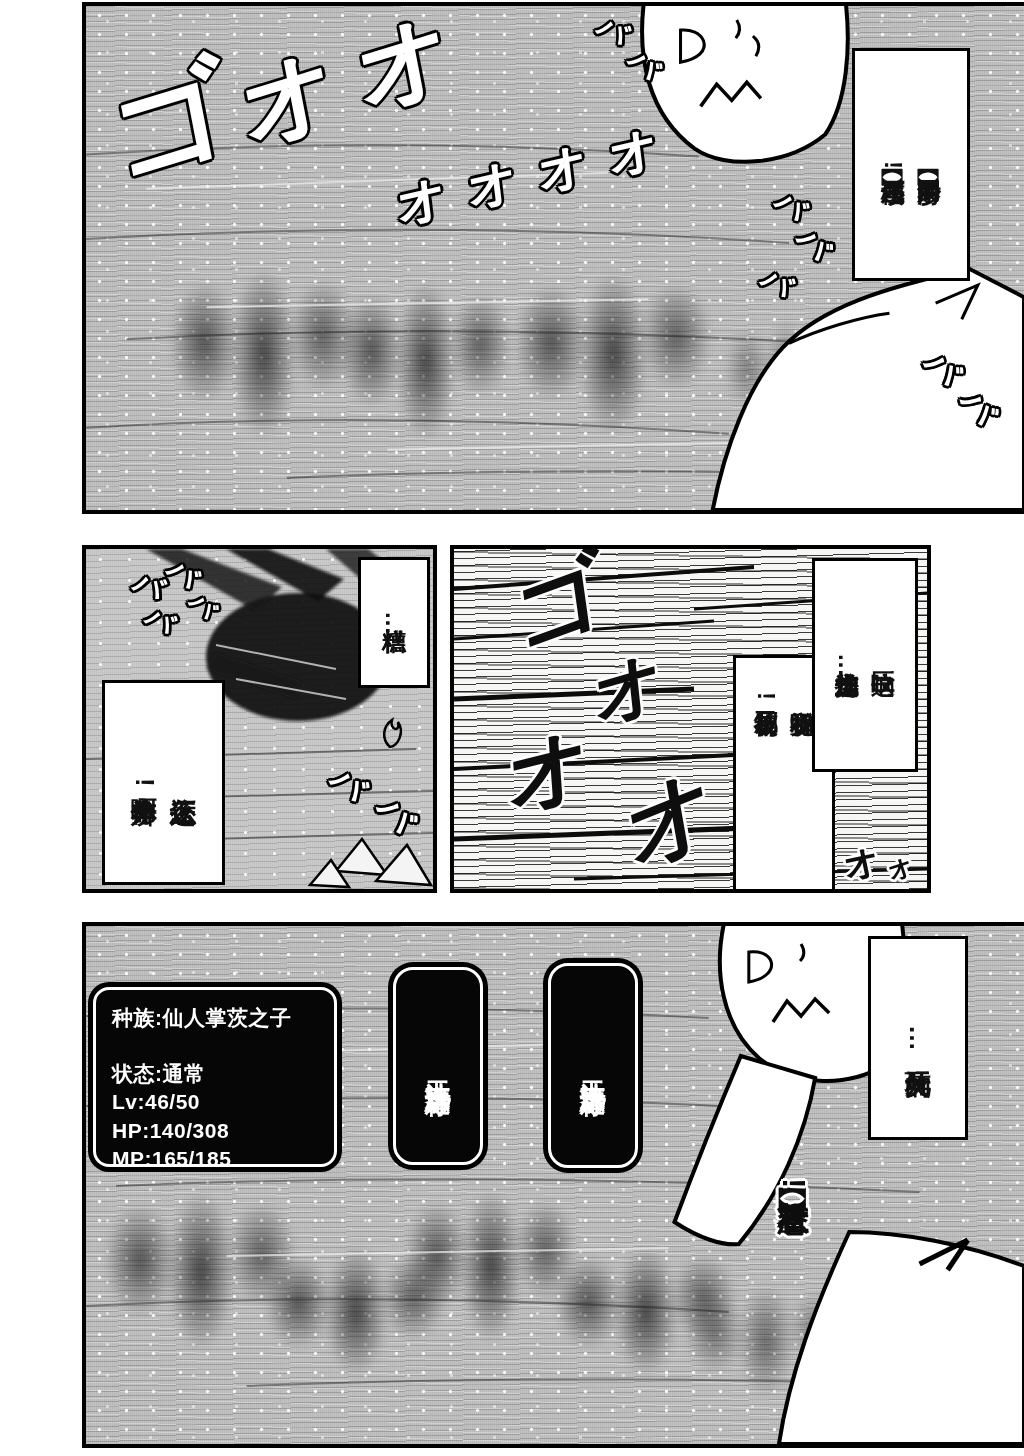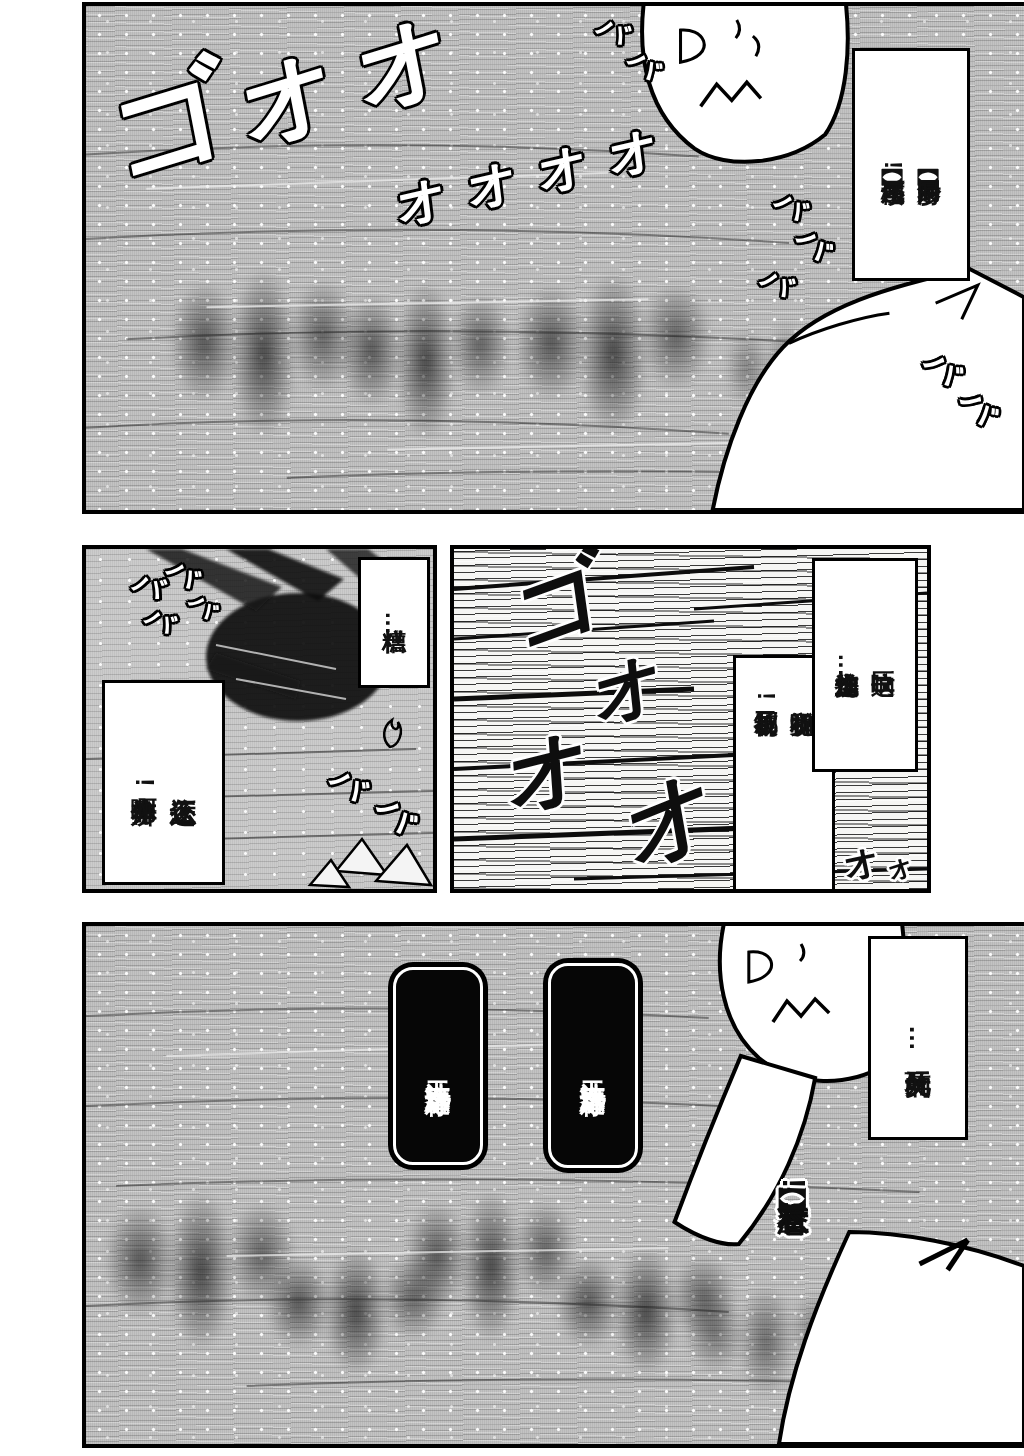--- a/index.html
+++ b/index.html
@@ -233,20 +233,28 @@
         <polyline points="684,96 698,75 712,90 726,73 740,87" fill="none" stroke="#000" stroke-width="3.5"></polyline>
         <path d="M652,130 C630,182 606,242 586,296 C610,312 634,320 650,318 C690,270 716,210 726,152 Z" fill="#fff" stroke="#000" stroke-width="4"></path>
         <path d="M760,306 C726,380 700,450 690,518 L934,518 L934,340 C876,318 812,306 760,306 Z" fill="#fff" stroke="#000" stroke-width="4"></path>
         <g stroke="#000" fill="none">
           <path d="M830,338 L878,314" stroke-width="5"></path>
           <path d="M878,314 L858,344" stroke-width="5"></path>
         </g>
       </g>
     </svg>
 
+    <div class="status-window" style="left:7px; top:61px; width:244px; height:180px;">
+      <div class="status-line">种族:仙人掌茨之子</div>
+      <div class="status-line"></div>
+      <div class="status-line">状态:通常</div>
+      <div class="status-line">Lv:46/50</div>
+      <div class="status-line">HP:140/308</div>
+      <div class="status-line">MP:165/185</div>
+    </div>
 
     <div class="target-box" style="left:307px; top:41px; width:90px; height:198px;">
       <span class="vtxt">无法选定目标</span>
     </div>
     <div class="target-box" style="left:462px; top:37px; width:90px; height:205px;">
       <span class="vtxt">无法选定目标</span>
     </div>
 
     <span class="sfx stroke-w vtxt" style="left:692px; top:252px; font-size:31px; font-weight:800; line-height:1; z-index:5;">【查看状态栏】!</span>
 

